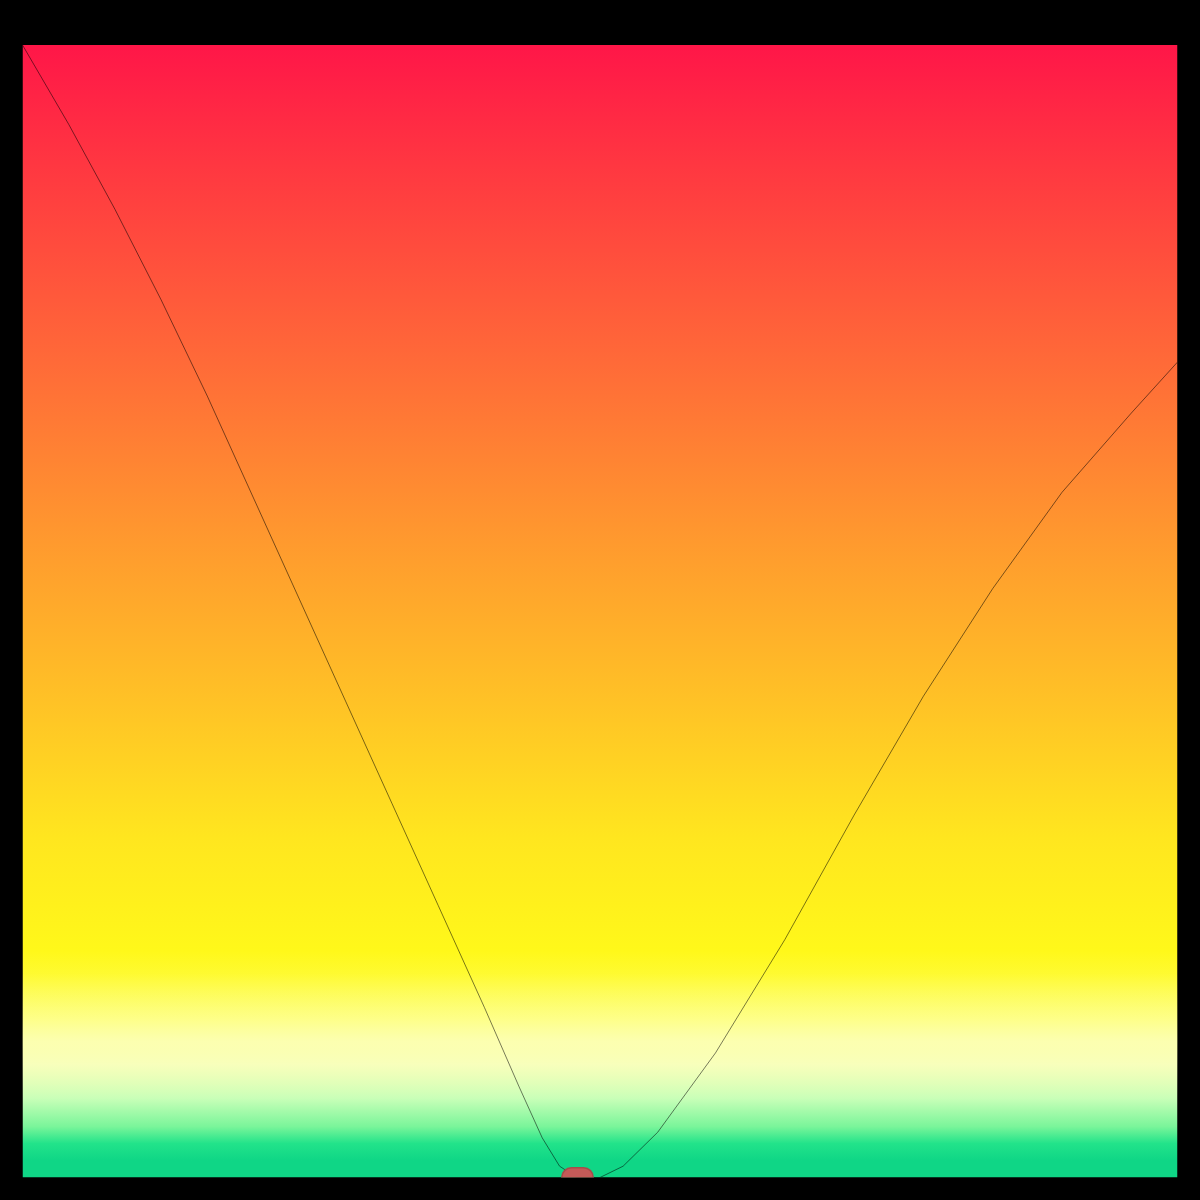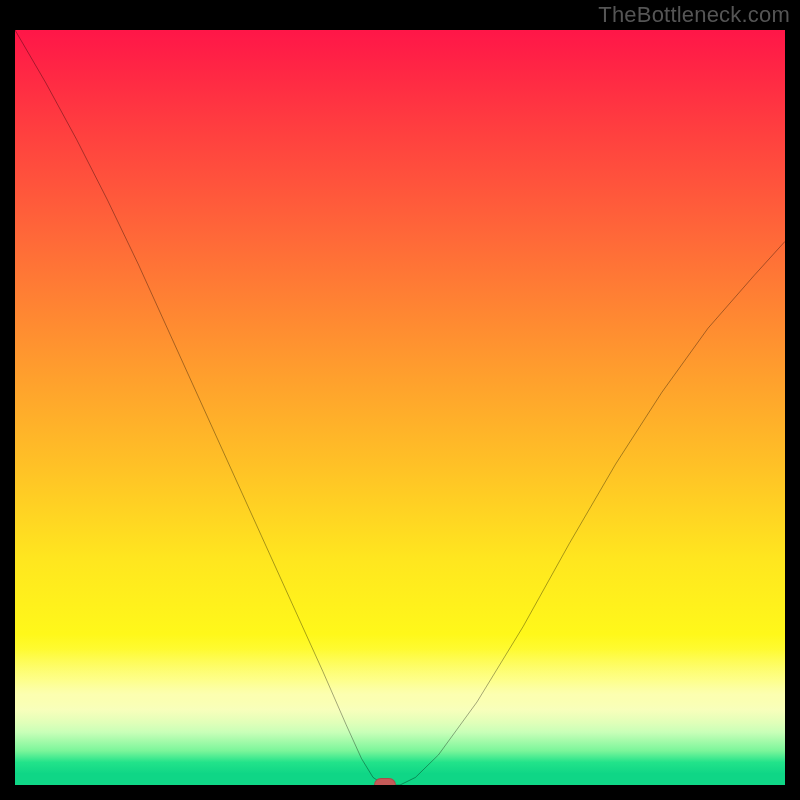--- a/index.html
+++ b/index.html
@@ -93,21 +93,20 @@
     left: 48%;
     top: 97.4%;
     box-shadow: 0 0 0 1px rgba(0,0,0,0.15) inset;
   }
 </style>
 </head>
 <body>
 
 <div class="frame">
 
-  <div class="watermark">TheBottleneck.com</div>
 
   <div class="plot-area">
     <div class="gradient"></div>
     <div class="haze"></div>
 
     <svg class="curve" viewBox="0 0 100 100" preserveAspectRatio="none">
       <path id="curve-path" fill="none" stroke="#000" stroke-width="0.35" vector-effect="non-scaling-stroke" d="M0.00 0.00 L4.00 7.00 L8.00 14.50 L12.00 22.50 L16.00 31.00 L20.00 40.00 L24.00 49.00 L28.00 58.00 L32.00 67.00 L36.00 76.00 L40.00 85.00 L43.00 92.00 L45.00 96.50 L46.50 99.00 L48.00 100.00 L50.00 100.00 L52.00 99.00 L55.00 96.00 L60.00 89.00 L66.00 79.00 L72.00 68.00 L78.00 57.50 L84.00 48.00 L90.00 39.50 L96.00 32.50 L100.00 28.00"></path>
     </svg>
 
     <div class="marker" style="left: 48%; top: 100%; background: rgb(196, 90, 88);"></div>

